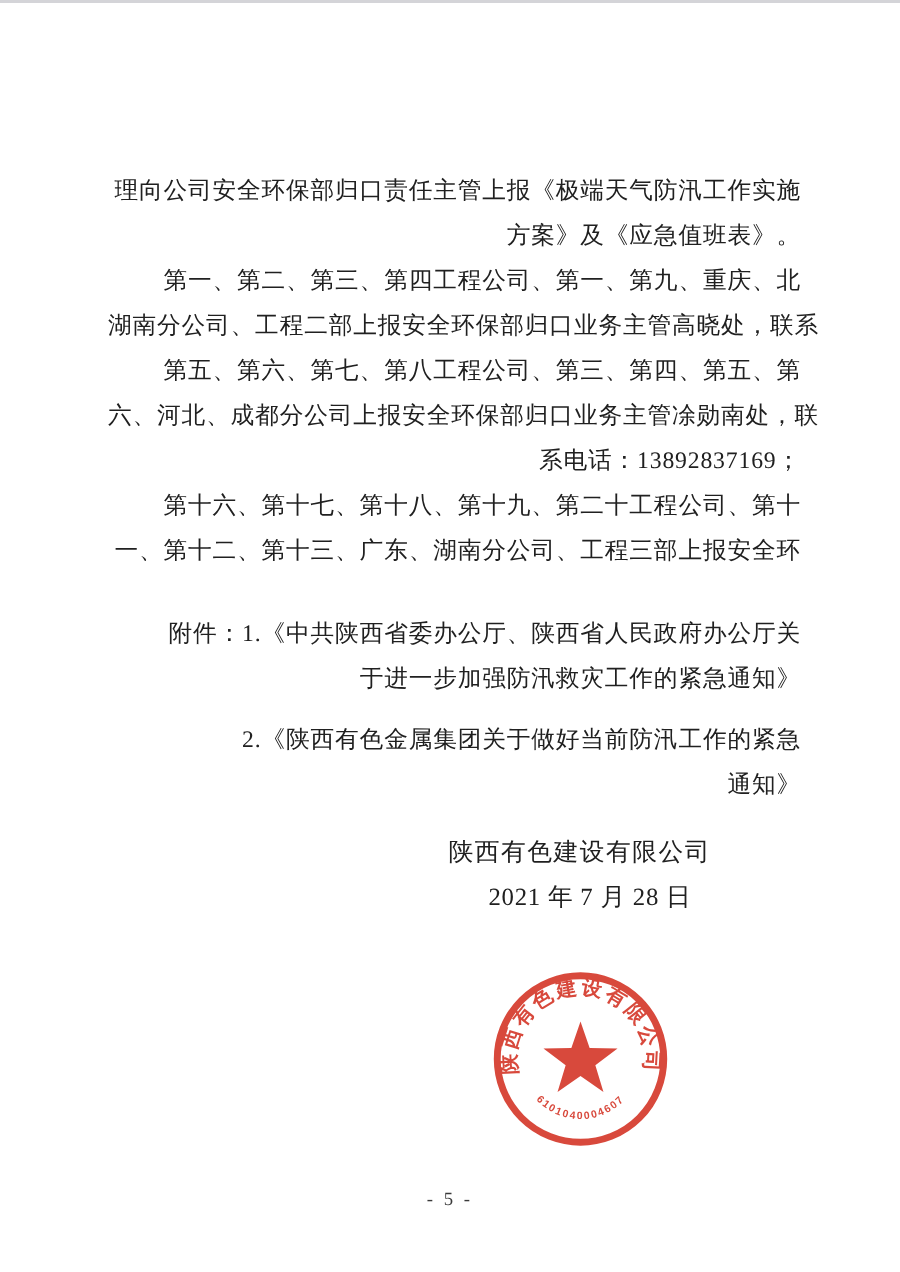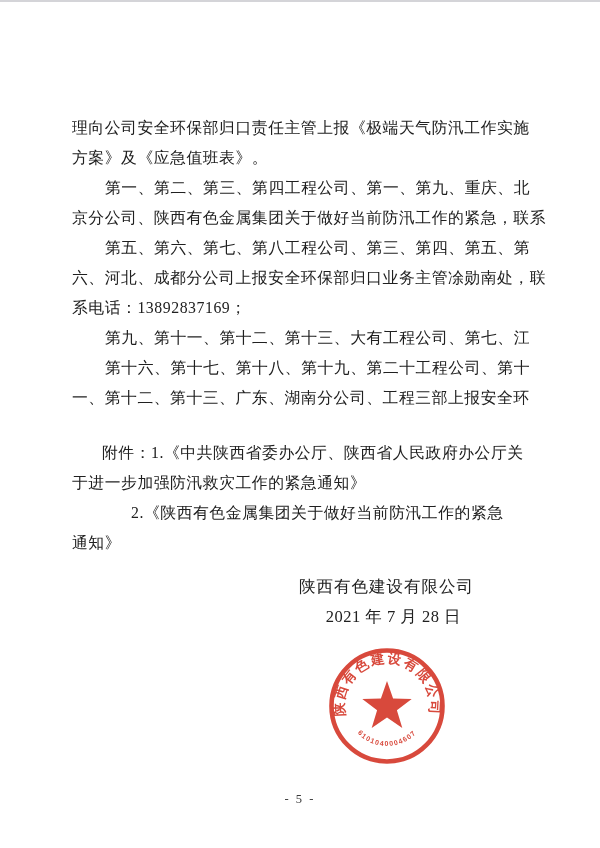--- a/index.html
+++ b/index.html
@@ -16,24 +16,24 @@
     background:#d4d4d8;
   }
   .doc-content{
     position:absolute;
     left:72px;top:113px;
     width:462px;
     font-size:15.8px;
     line-height:30px;
     letter-spacing:0.55px;
   }
-  .doc-line{height:30px;white-space:nowrap;}
+  .doc-line{height:30px;white-space:nowrap;text-align:right;}
   .ind2{padding-left:33px;}   
   .indA{padding-left:30px;}   
-  .indB{padding-left:59px;}   
+  .indB{padding-left:59px;margin-top:11px;}   
   .gap-attach{height:25px;}
   .gap-sign{height:14px;}
   .sig-company{height:30px;text-align:right;padding-right:60px;letter-spacing:1px;font-size:16.5px;}
   .sig-date{height:30px;text-align:right;padding-right:73px;font-size:16.5px;letter-spacing:0.5px;}
   .page-number{
     position:absolute;top:792px;left:0;width:600px;
     text-align:center;font-size:12.5px;color:#3a3a3a;letter-spacing:2px;
   }
   .seal{
     position:absolute;left:327px;top:646px;width:120px;height:120px;
@@ -42,25 +42,24 @@
 </style>
 </head>
 <body>
 
 <div class="scan-edge-top"></div>
 
 <div class="doc-content">
   <div class="doc-line">理向公司安全环保部归口责任主管上报《极端天气防汛工作实施</div>
   <div class="doc-line">方案》及《应急值班表》。</div>
   <div class="doc-line ind2">第一、第二、第三、第四工程公司、第一、第九、重庆、北</div>
-  <div class="doc-line">京分公司、陕西有色金属集团关于做好当前防汛工作的紧急，联系</div>
+  <div class="doc-line">湖南分公司、工程二部上报安全环保部归口业务主管高晓处，联系</div>
   <div class="doc-line ind2">第五、第六、第七、第八工程公司、第三、第四、第五、第</div>
   <div class="doc-line">六、河北、成都分公司上报安全环保部归口业务主管凃勋南处，联</div>
   <div class="doc-line">系电话：13892837169；</div>
-  <div class="doc-line ind2">第九、第十一、第十二、第十三、大有工程公司、第七、江</div>
   <div class="doc-line ind2">第十六、第十七、第十八、第十九、第二十工程公司、第十</div>
   <div class="doc-line">一、第十二、第十三、广东、湖南分公司、工程三部上报安全环</div>
   <div class="gap-attach"></div>
   <div class="doc-line indA">附件：1.《中共陕西省委办公厅、陕西省人民政府办公厅关</div>
   <div class="doc-line">于进一步加强防汛救灾工作的紧急通知》</div>
   <div class="doc-line indB">2.《陕西有色金属集团关于做好当前防汛工作的紧急</div>
   <div class="doc-line">通知》</div>
   <div class="gap-sign"></div>
   <div class="sig-company">陕西有色建设有限公司</div>
   <div class="sig-date">2021 年 7 月 28 日</div>

